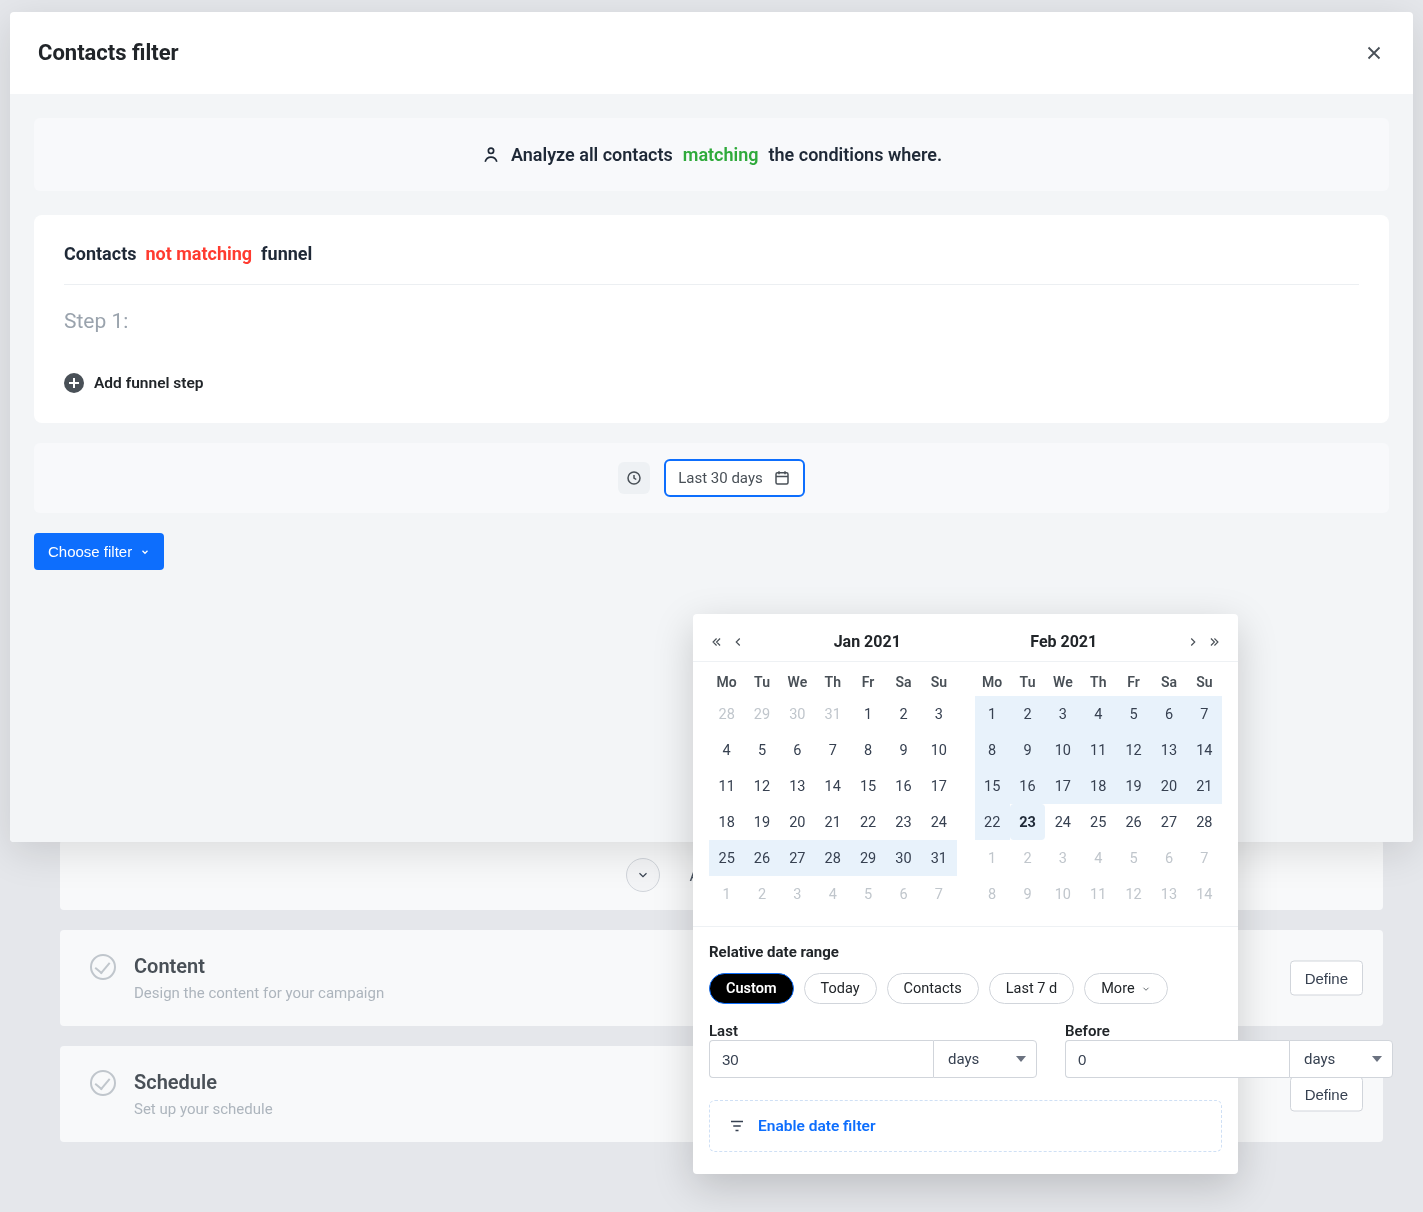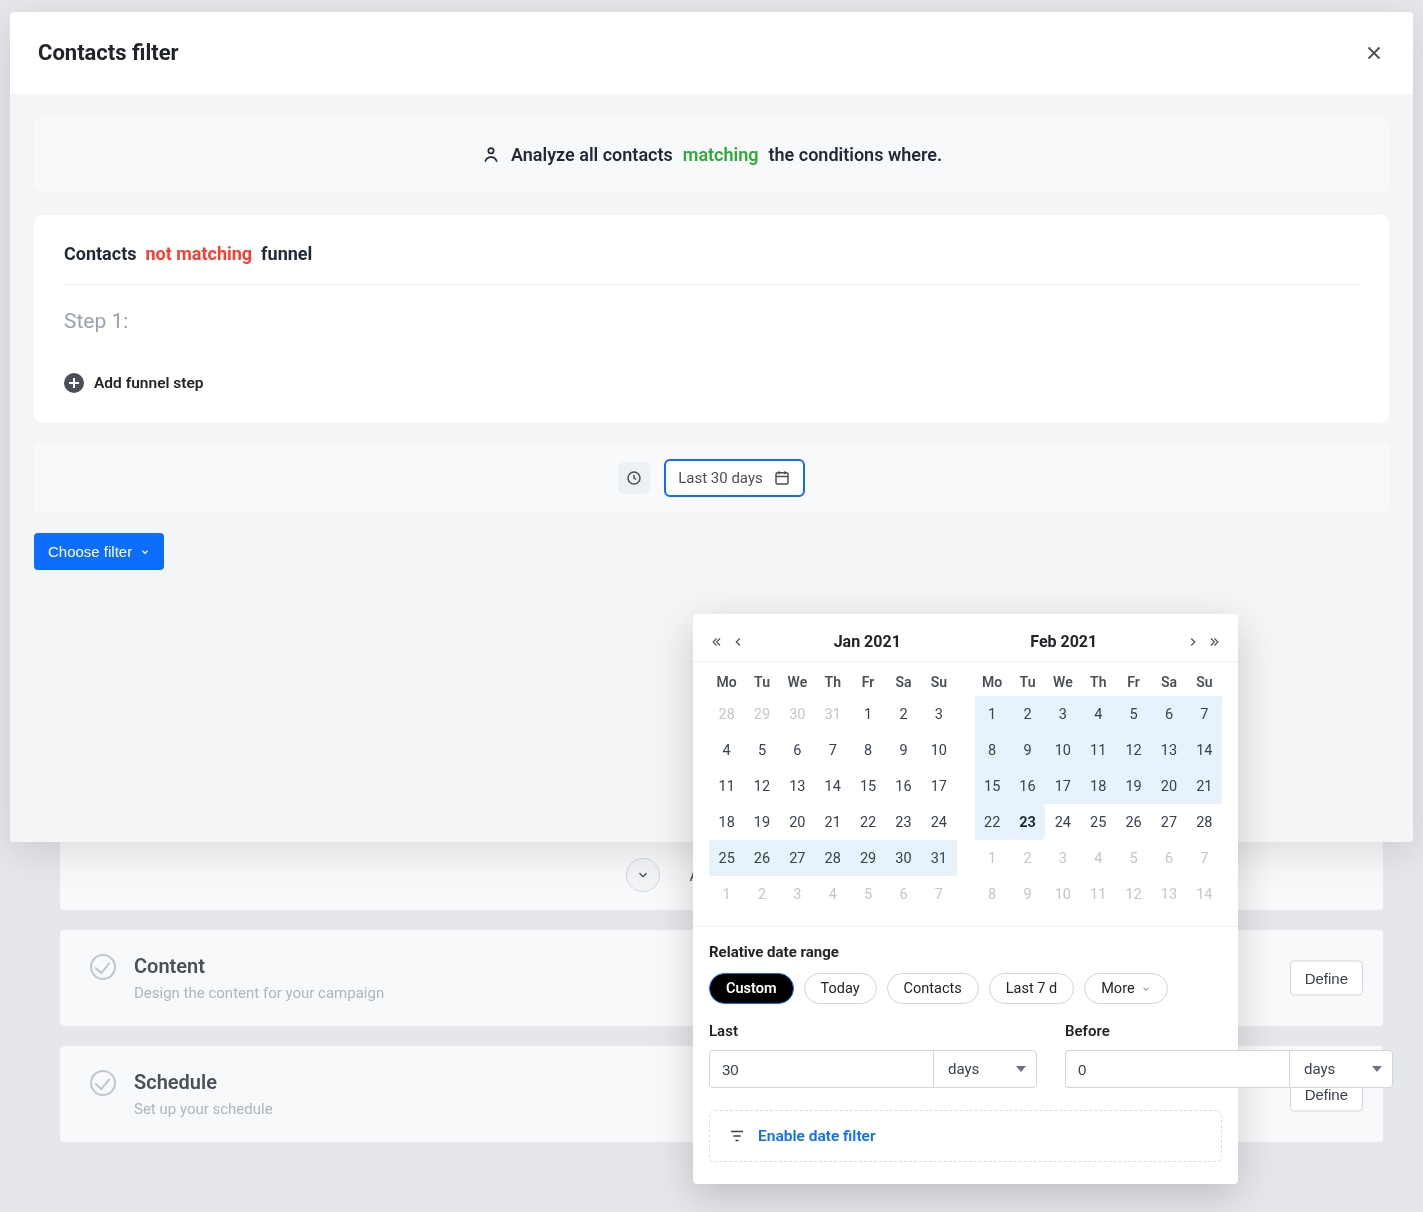--- a/index.html
+++ b/index.html
@@ -217,21 +217,21 @@
   .pill-row { display: flex; gap: 10px; flex-wrap: wrap; margin-bottom: 18px;}
   .pill {
     border: 1px solid #d1d5db; border-radius: 999px;
     padding: 6px 16px; font-size: 14.5px; color: #212529; background: #fff;
     display: inline-flex; align-items: center; gap: 6px;
   }
   .pill.active { background: #000000; color: #fff; border-color: #0d6efd; font-weight: 600;}
 
   .fields { display: flex; gap: 28px; }
   .field { flex: 1; }
-  .field label { font-size: 15px; font-weight: 600; color: #212529; display: block; margin-bottom: 10px;}
+  .field label { font-size: 15px; font-weight: 600; color: #212529; display: block; }
   .combo { display: flex; }
   .combo input {
     flex: 1; border: 1px solid #d1d5db; border-right: none;
     border-radius: 4px 0 0 4px; padding: 9px 12px; font-size: 15px; color:#374151;
     outline: none;
   }
   .combo .unit {
     border: 1px solid #d1d5db; border-radius: 0 4px 4px 0;
     padding: 9px 30px 9px 14px; font-size: 15px; position: relative; color:#374151;
     background:#fff; min-width: 104px;

